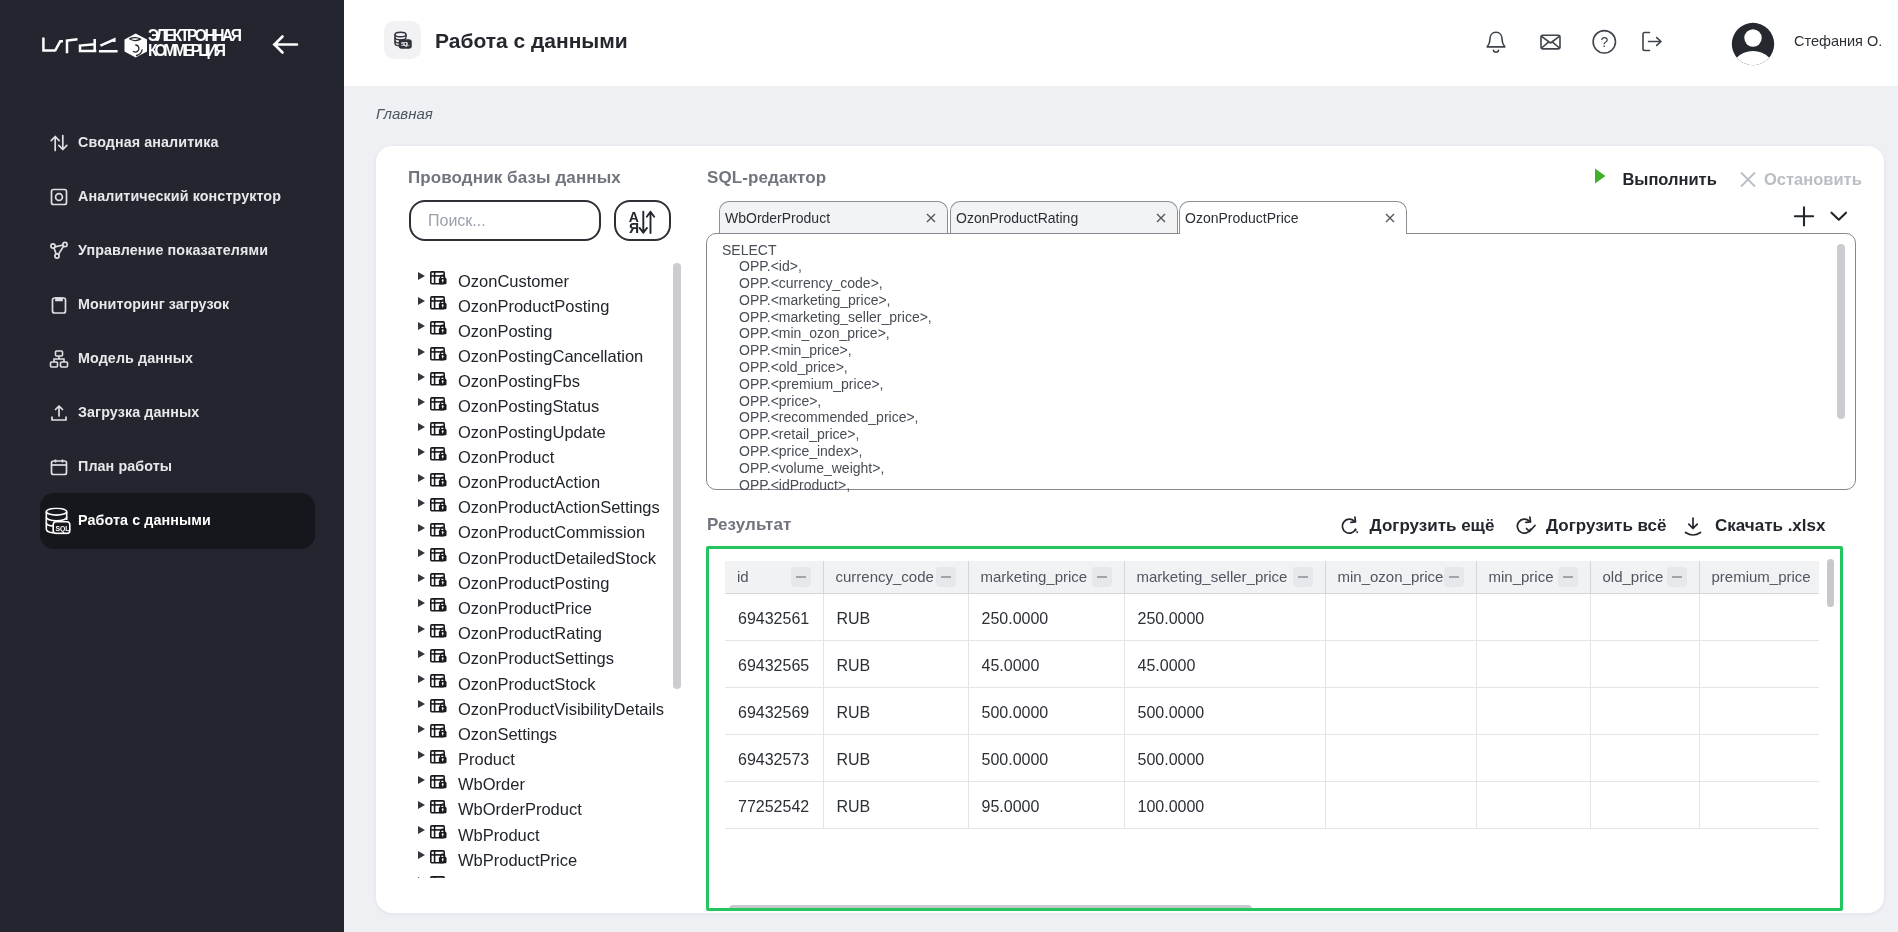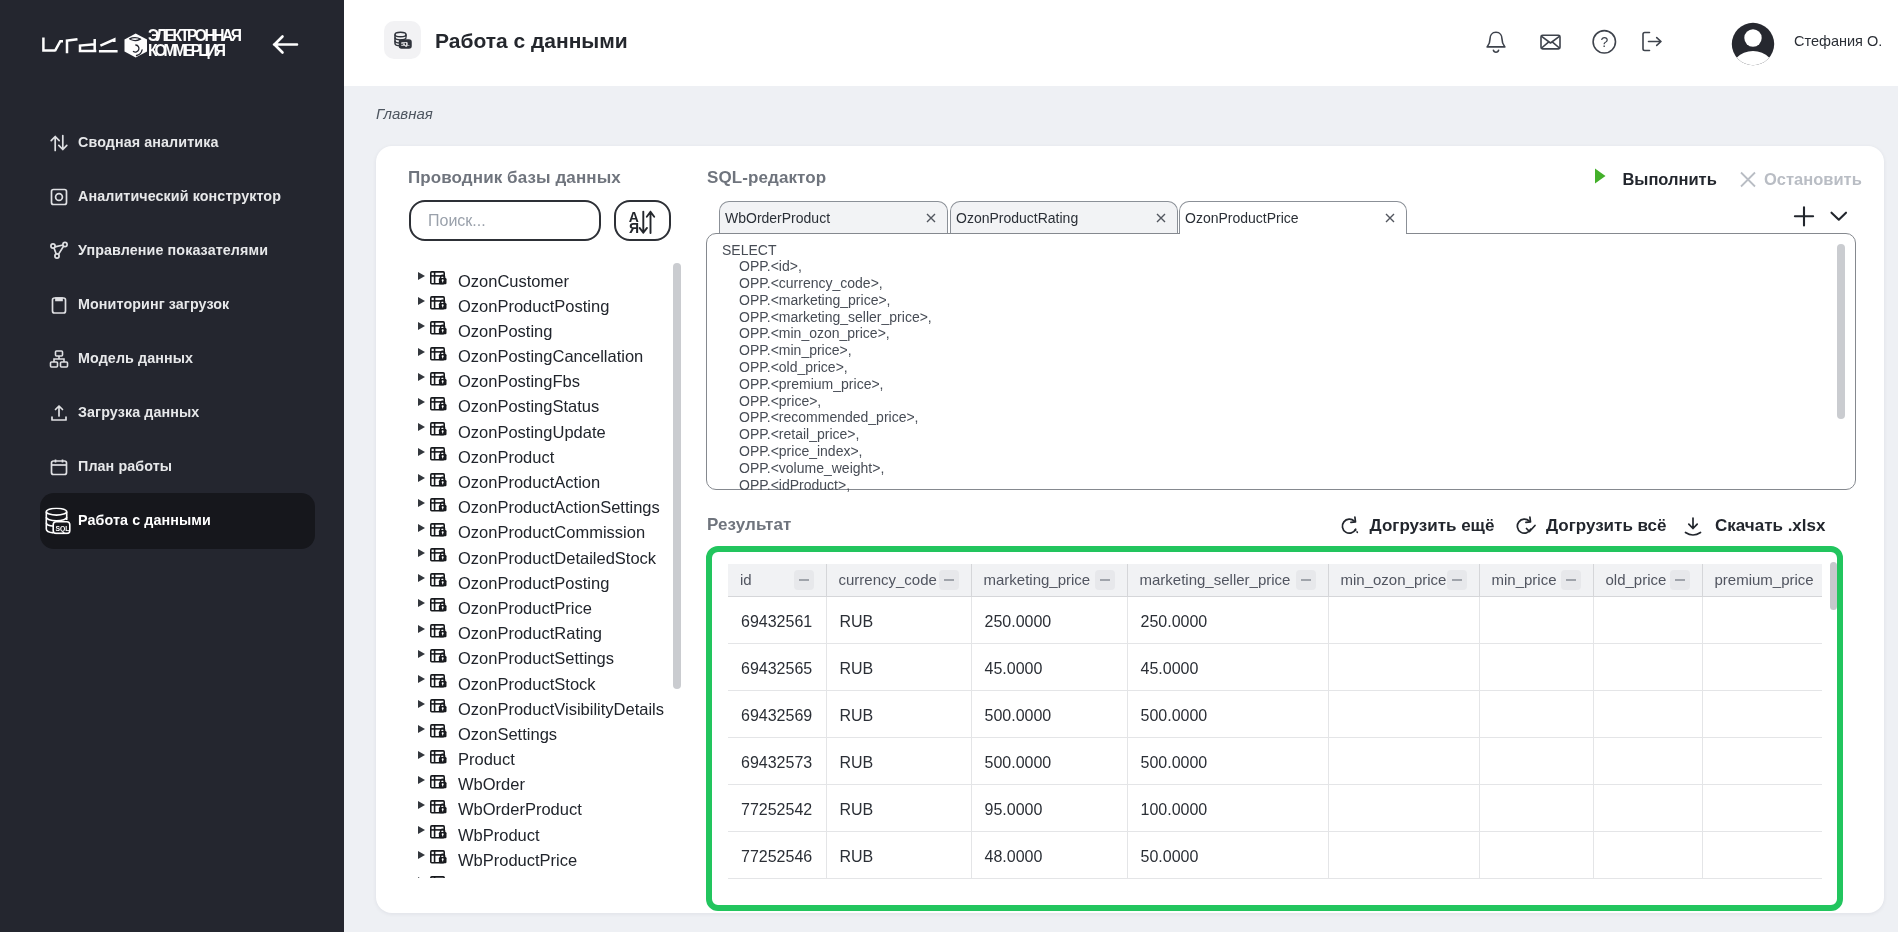--- a/index.html
+++ b/index.html
@@ -40,21 +40,21 @@
   .trow .ticon { position:absolute; left:20px; top:3px; }
   .trow .tlab { position:absolute; left:48px; top:3.5px; font-size:16.5px; color:#21252c; }
   .vscroll1 { position:absolute; left:297px; top:117px; width:8px; height:426px; background:#caccd0; border-radius:4px; }
   .tab { position:absolute; top:0; height:32px; background:#f2f3f5; border:1px solid #8b9097; border-bottom:none; border-radius:10px 10px 0 0; }
   .tab.active { background:#fff; }
   .tab .tname { position:absolute; left:5px; top:8px; font-size:14px; color:#2a2f36; }
   .sqlbox { position:absolute; left:330px; top:87px; width:1150px; height:257px; border:1px solid #85898f; border-radius:10px; background:#fff; }
   .code { position:absolute; left:346px; top:95.5px; font-size:14px; line-height:16.8px; color:#474c55; white-space:pre; }
   .sqlscroll { position:absolute; left:1461px; top:98px; width:8px; height:175px; background:#caccd0; border-radius:4px; }
 
-  .resbox { position:absolute; left:330px; top:400px; width:1137px; height:365px; border:6px solid #22c55e; border-radius:12px; background:#fff; overflow:hidden; }
+  .resbox { position:absolute; left:330px; top:400px; width:1137px; height:365px; border:3px solid #22c55e; border-radius:2px; background:#fff; overflow:hidden; }
 
   
   .tview { position:absolute; left:16px; top:12px; width:1094px; height:344px; overflow:hidden; }
   table.rt { border-collapse:collapse; table-layout:fixed; }
   table.rt th { height:32px; background:#f1f2f4; border-bottom:1px solid #d5d6d9; border-right:1px solid #d5d6d9; font-size:15px; font-weight:normal; color:#515560; text-align:left; padding:0 0 0 12px; position:relative; }
   table.rt td { height:47px; border-bottom:1px solid #e4e5e7; border-right:1px solid #e4e5e7; font-size:16px; color:#2b2f36; padding:4px 0 0 13px; }
   .dashbtn { position:absolute; right:12px; top:6px; width:20px; height:20px; background:#e7e8eb; border-radius:4px; }
   .dashbtn::after { content:""; position:absolute; left:5px; top:9px; width:10px; height:2px; background:#a0a4ab; }
   .hscroll { position:absolute; left:20px; top:356px; width:523px; height:8px; background:#c6c8cc; border-radius:4px; }
   .vscroll2 { position:absolute; left:1118px; top:10px; width:7px; height:48px; background:#c6c8cc; border-radius:4px; }
@@ -722,29 +722,19 @@
             <tr>
               <td>77252542</td>
               <td>RUB</td>
               <td>95.0000</td>
               <td>100.0000</td>
               <td></td>
               <td></td>
               <td></td>
               <td></td>
             </tr>
-            <tr>
-              <td>77252546</td>
-              <td>RUB</td>
-              <td>48.0000</td>
-              <td>50.0000</td>
-              <td></td>
-              <td></td>
-              <td></td>
-              <td></td>
-            </tr>
           </tbody>
         </table>
       </div>
     <div class="vscroll2"></div>
     <div class="hscroll"></div>
   </div>
 </div>
 
 </body></html>

